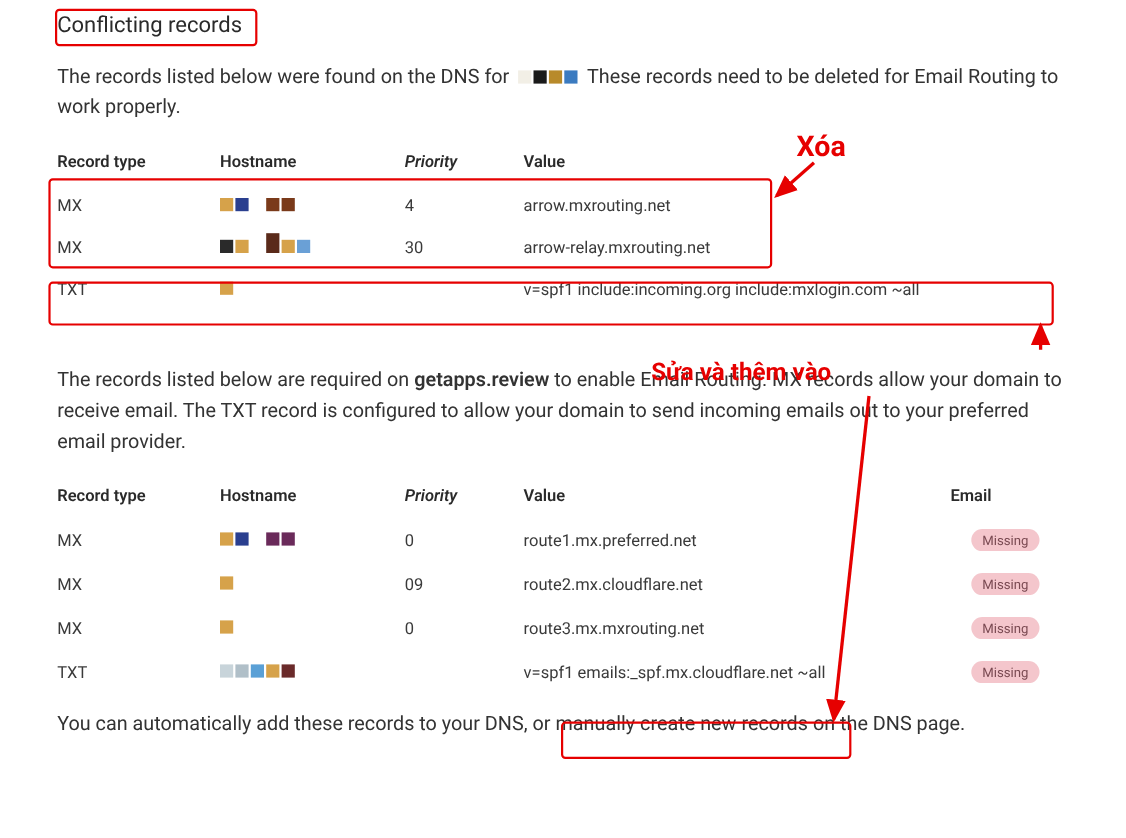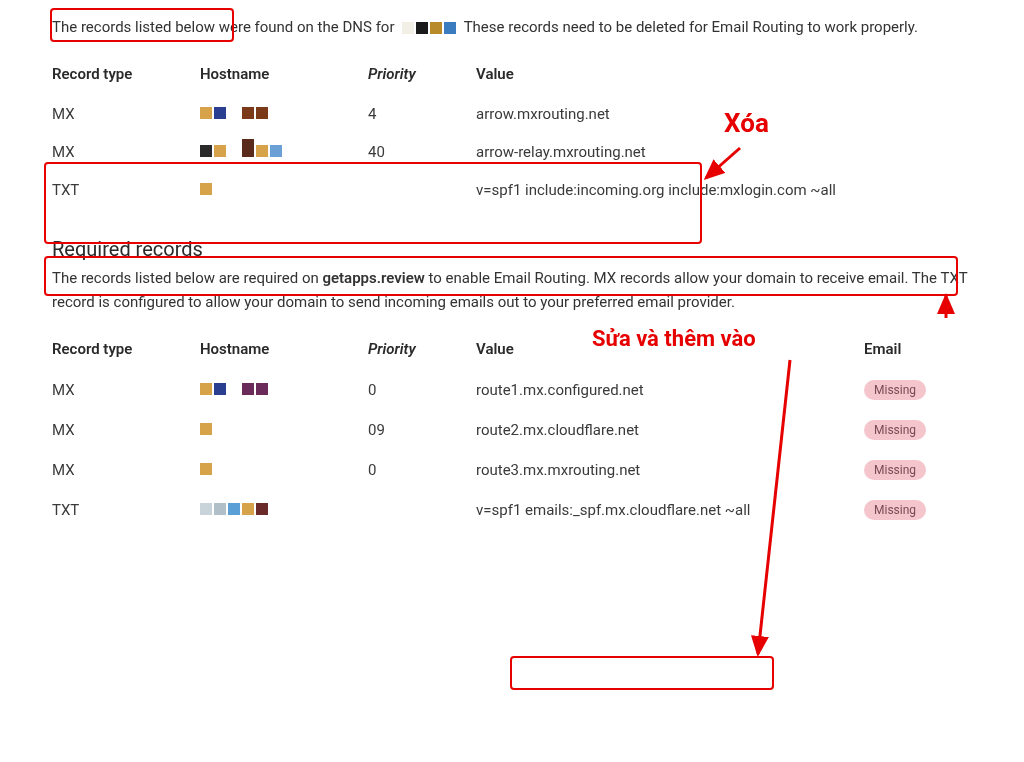--- a/index.html
+++ b/index.html
@@ -17,24 +17,24 @@
     padding: 10px 52px 20px 52px;
     position: relative;
   }
   h2.section-title {
     margin: 0 0 6px 0;
     font-size: 20px;
     font-weight: 400;
     color: #2a2a2a;
   }
   .desc {
-    font-size: 15px;
+    font-size: 18px;
     line-height: 1.55;
     color: #333;
-    margin: 6px 0 16px 0;
+    margin: 22px 0 16px 0;
   }
   .desc b { font-weight: 600; }
 
   table.dns {
     width: 100%;
     border-collapse: collapse;
     font-size: 15px;
   }
   table.dns th {
     text-align: left;
@@ -44,21 +44,21 @@
   }
   table.dns td {
     padding: 10px 8px 10px 0;
     vertical-align: middle;
     color: #3a3a3a;
   }
   .col-type   { width: 140px; margin-left: 48px; }
   .col-host   { width: 160px; }
   .col-prio   { width: 100px; font-style: italic; }
   .col-value  { width: auto; }
-  .col-status { width: 100px; text-align: left; }
+  .col-status { width: 100px; text-align: center; }
 
   
   .pixels { display: inline-flex; gap: 2px; align-items: center; }
   .pixels span { width: 12px; height: 12px; display: inline-block; }
   .inline-pixels { display:inline-flex; gap:2px; vertical-align:middle; margin:0 4px; }
   .inline-pixels span { width:12px; height:12px; display:inline-block; }
 
   .status-badge {
     display: inline-block;
     background: #f4c6cc;
@@ -87,20 +87,21 @@
     width: 1024px; height: 762px;
     pointer-events: none;
   }
   .spacer { height: 28px; }
 </style>
 </head>
 <body>
 
 <div class="page">
 
+  <h2 class="section-title">Conflicting records</h2>
   <p class="desc">
     <span>The records listed below were found on the DNS for</span>
     <span class="inline-pixels">
       <span style="background:#f2efe6"></span>
         <span style="background:#1a1a1a"></span>
         <span style="background:#b88a2a"></span>
         <span style="background:#3b7bc0"></span>
     </span>
     <span>These records need to be deleted for Email Routing to work properly.</span>
   </p>
@@ -134,39 +135,38 @@
         <td>
           <span class="pixels">
             <span style="background:#2a2a2a"></span>
               <span style="background:#d6a24a"></span>
               <span style="background:#ffffff"></span>
               <span style="background:#5a2a1a;height:18px;margin-top:-6px"></span>
               <span style="background:#d6a24a"></span>
               <span style="background:#6aa0d6"></span>
           </span>
         </td>
-        <td>40</td>
+        <td>30</td>
         <td>arrow-relay.mxrouting.net</td>
       </tr>
       <tr>
         <td>TXT</td>
         <td>
           <span class="pixels">
             <span style="background:#d6a24a"></span>
           </span>
         </td>
         <td></td>
         <td>v=spf1 include:incoming.org include:mxlogin.com ~all</td>
       </tr>
     </tbody>
   </table>
 
   <div class="spacer"></div>
 
-  <h2 class="section-title">Required records</h2>
   <p class="desc">
     <span>The records listed below are required on </span><b>getapps.review</b><span> to enable Email Routing. MX records allow your domain to receive email. The TXT record is configured to allow your domain to send incoming emails out to your preferred email provider.</span>
   </p>
 
   <table class="dns">
     <thead>
       <tr>
         <th class="col-type">Record type</th>
         <th class="col-host">Hostname</th>
         <th class="col-prio">Priority</th>
@@ -180,21 +180,21 @@
         <td>
           <span class="pixels">
             <span style="background:#d6a24a"></span>
               <span style="background:#2a3f8f"></span>
               <span style="background:#ffffff"></span>
               <span style="background:#6a2a5a"></span>
               <span style="background:#6a2a5a"></span>
           </span>
         </td>
         <td>0</td>
-        <td>route1.mx.configured.net</td>
+        <td>route1.mx.preferred.net</td>
         <td class="col-status"><span class="status-badge">Missing</span></td>
       </tr>
       <tr>
         <td>MX</td>
         <td>
           <span class="pixels">
             <span style="background:#d6a24a"></span>
           </span>
         </td>
         <td>09</td>
@@ -225,29 +225,30 @@
         </td>
         <td></td>
         <td>
           <span>v=spf1 </span><span>emails:_spf.mx.cloudflare.net</span><span> ~all</span>
         </td>
         <td class="col-status"><span class="status-badge">Missing</span></td>
       </tr>
     </tbody>
   </table>
 
+  <p class="desc" style="margin-top:14px">You can automatically add these records to your DNS, or manually create new records on the DNS page.</p>
 
 </div>
 
 <div class="anno-box" style="left:50px;  top:8px;   width:180px; height:30px;"></div>
 <div class="anno-box" style="left:44px;  top:162px; width:654px; height:78px;"></div>
 <div class="anno-box" style="left:44px; top:256px; width:910px; height:36px;"></div>
 <div class="anno-box" style="left:510px; top:656px; width:260px; height:30px;"></div>
 
-<div class="anno-text" style="left:724px; top:108px; font-size:26px;">Xóa</div>
+<div class="anno-text" style="left:724px; top:119px; font-size:26px;">Xóa</div>
 <div class="anno-text" style="left:592px; top:326px; font-size:22px;">Sửa và thêm vào</div>
 
 <svg class="overlay">
   <defs>
     <marker id="arrowhead" markerWidth="8" markerHeight="8" refX="6" refY="3" orient="auto">
       <path d="M0,0 L7,3 L0,6 Z" fill="#e60000"></path>
     </marker>
   </defs>
 
   <line x1="740" y1="148" x2="706" y2="178" stroke="#e60000" stroke-width="3" marker-end="url(#arrowhead)"></line>

